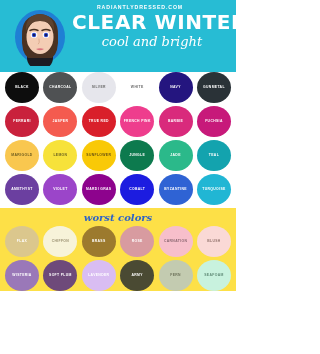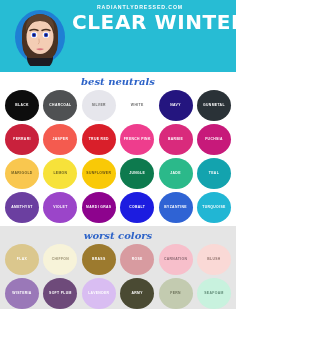--- a/index.html
+++ b/index.html
@@ -68,21 +68,21 @@
     font-size: 13px;
     color: #ffffff;
     margin-top: 3px;
     line-height: 1;
     white-space: nowrap;
   }
 
   
   .section { position: relative; }
   .section.best { background: #ffffff; }
-  .section.worst { background: #e5e5e5; }
+  .section.worst { background: #fde047; }
 
   .section-title {
     text-align: center;
     font-family: "DejaVu Serif", serif;
     font-style: italic;
     font-weight: bold;
     font-size: 10px;
     color: #2d63c8;
     padding: 5px 0 3px 0;
     line-height: 1;
@@ -139,26 +139,26 @@
         <circle cx="34" cy="29" r="0.9" fill="#101020"></circle>
         <path d="M18 24.5 Q22 22.5 26 24.5" stroke="#4a3222" stroke-width="1.5" fill="none" stroke-linecap="round"></path>
         <path d="M30 24.5 Q34 22.5 38 24.5" stroke="#4a3222" stroke-width="1.5" fill="none" stroke-linecap="round"></path>
         <path d="M27 33 Q28 37 26.5 38" stroke="#d9a98c" stroke-width="0.9" fill="none" stroke-linecap="round"></path>
         <path d="M24 43 Q28 45.5 32 43 Q28 41.5 24 43 Z" fill="#d9727e"></path>
       </svg>
     </div>
 
     <div class="title-block">
       <div class="main-title">CLEAR WINTER</div>
+      <div class="subtitle">cool and bright</div>
     </div>
   </div>
 
   <div id="sections-host">
       <div class="section best">
-        <div class="section-title">best neutrals</div>
         <div class="swatch-row">
           <div class="swatch" style="background: rgb(13, 13, 13);">
             <div class="swatch-label" style="color: rgb(255, 255, 255);">BLACK</div>
           </div>
           <div class="swatch" style="background: rgb(79, 81, 83);">
             <div class="swatch-label" style="color: rgb(255, 255, 255);">CHARCOAL</div>
           </div>
           <div class="swatch" style="background: rgb(230, 230, 236);">
             <div class="swatch-label" style="color: rgb(107, 107, 107);">SILVER</div>
           </div>

